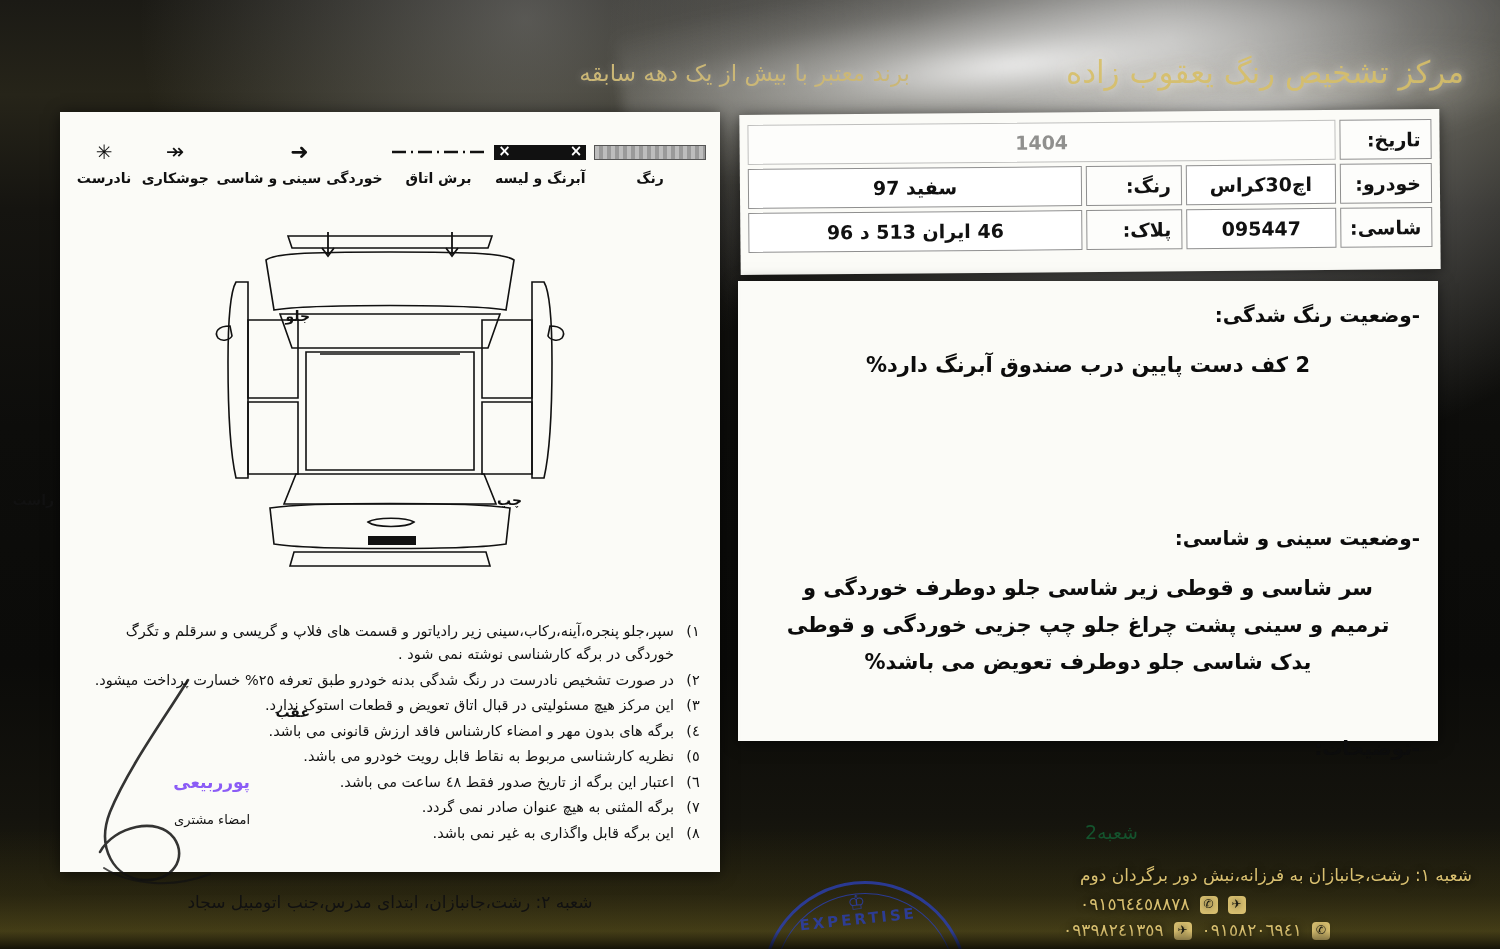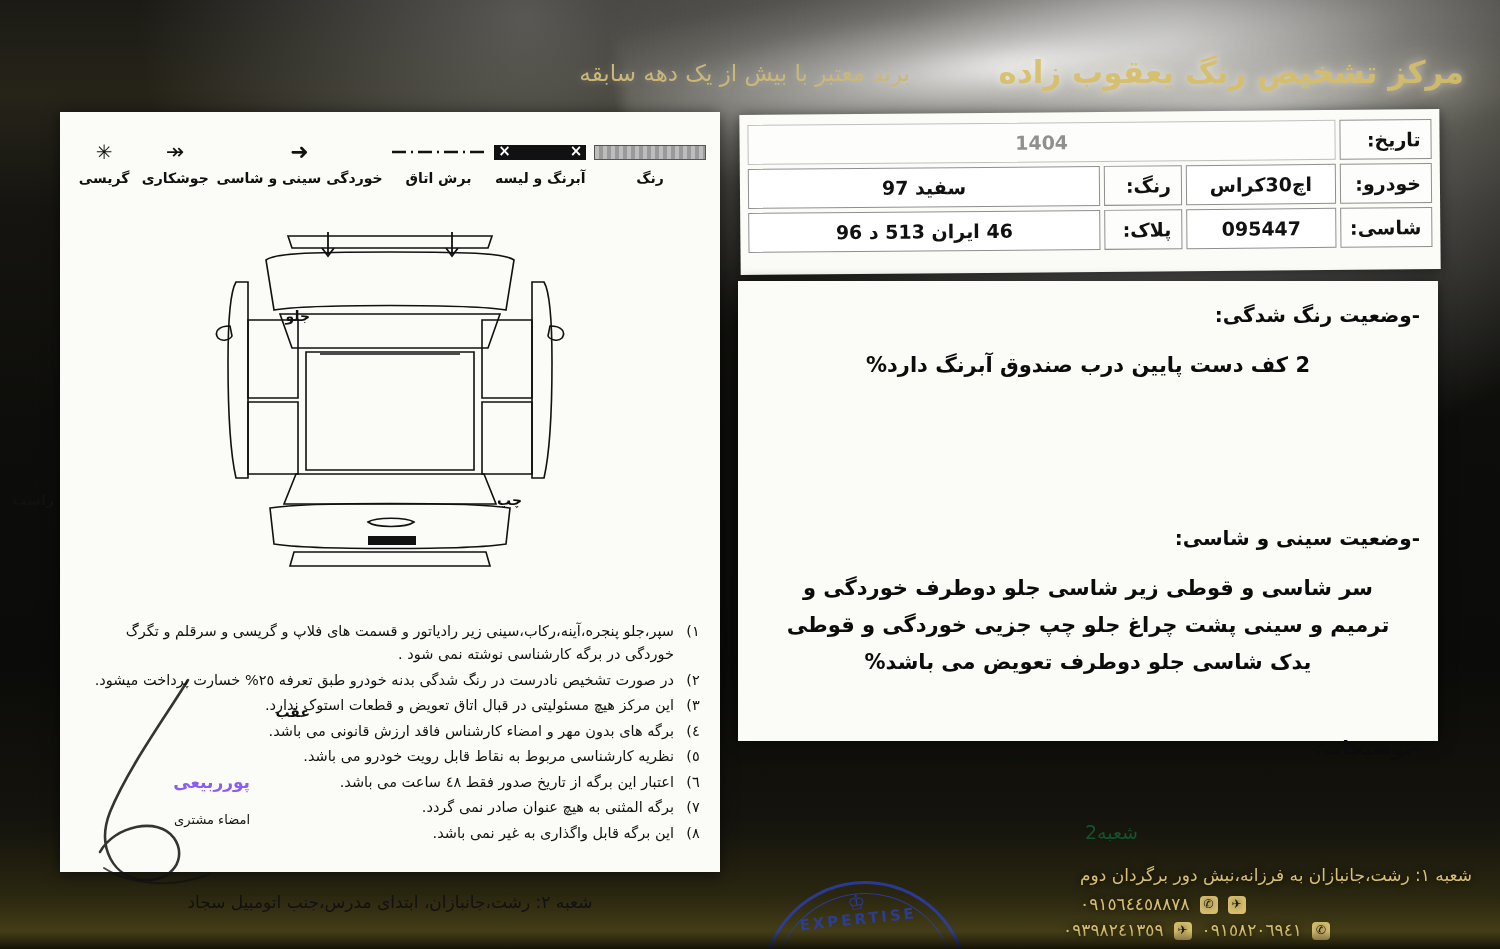--- a/index.html
+++ b/index.html
@@ -49,21 +49,21 @@
     left: 0; bottom: 0; width: 1500px; height: 120px;
     background: linear-gradient(0deg, rgba(214,186,60,0.22) 0%, rgba(160,135,35,0.08) 45%, rgba(0,0,0,0) 100%);
     pointer-events: none;
   }
 
   
   .banner-right {
     position: absolute;
     top: 54px; right: 36px;
     font-size: 31px;
-    font-weight: bold;
+    font-weight: normal;
     color: #d8c06a;
     letter-spacing: 1px;
     text-shadow: 0 0 10px rgba(255,255,255,0.55), 0 0 26px rgba(255,240,190,0.45);
     opacity: 0.92;
     white-space: nowrap;
     margin-left: 44px;
   }
   .banner-left {
     position: absolute;
     top: 60px; right: 590px;
@@ -118,21 +118,21 @@
     background: #fff;
     box-sizing: border-box;
   }
   .cell.lbl {
     font-weight: bold;
     justify-content: flex-start;
     background: #fdfdfb;
   }
   .cell.val { justify-content: center; font-weight: bold; }
   .w-lbl { width: 92px; padding-left: 16px; }
-  .w-lbl-s { width: 78px; }
+  .w-lbl-s { width: 96px; }
   .w-val { flex: 1; }
   .faded { color: #3a3a3a; opacity: 0.55; }
 
   
   .sect {
     position: absolute;
     right: 18px; left: 18px;
     color: #0c0c0c;
   }
   .sect-title {
@@ -437,21 +437,21 @@
         <div class="legend-label">خوردگی سینی و شاسی</div>
       </div>
 
       <div class="legend-item">
         <div class="sym sym-arrow">↠</div>
         <div class="legend-label">جوشکاری</div>
       </div>
 
       <div class="legend-item">
         <div class="sym sym-ast">✳</div>
-        <div class="legend-label">گریسی</div>
+        <div class="legend-label">نادرست</div>
       </div>
 
     </div>
 
     <div class="diagram">
       <svg viewBox="0 0 440 360" width="440" height="360">
         <g fill="none" stroke="#111" stroke-width="1.6">
 
           <path d="M118,14 L322,14 L318,26 L122,26 Z"></path>
 

